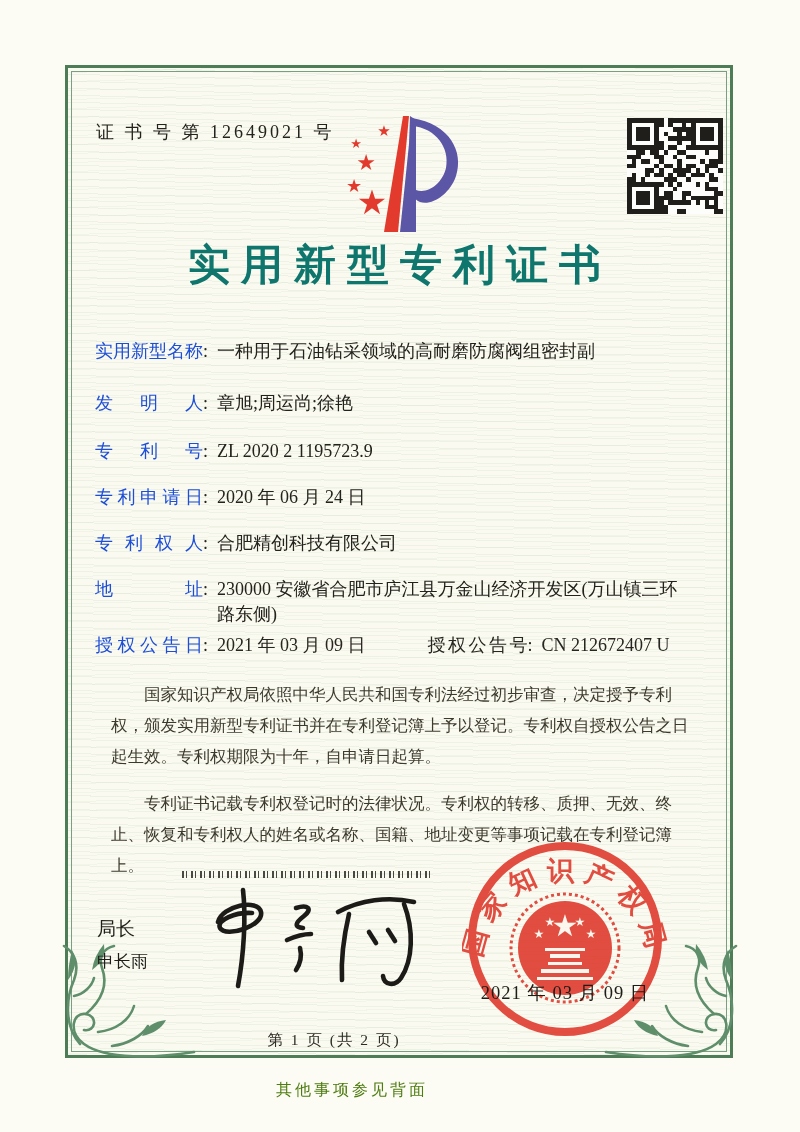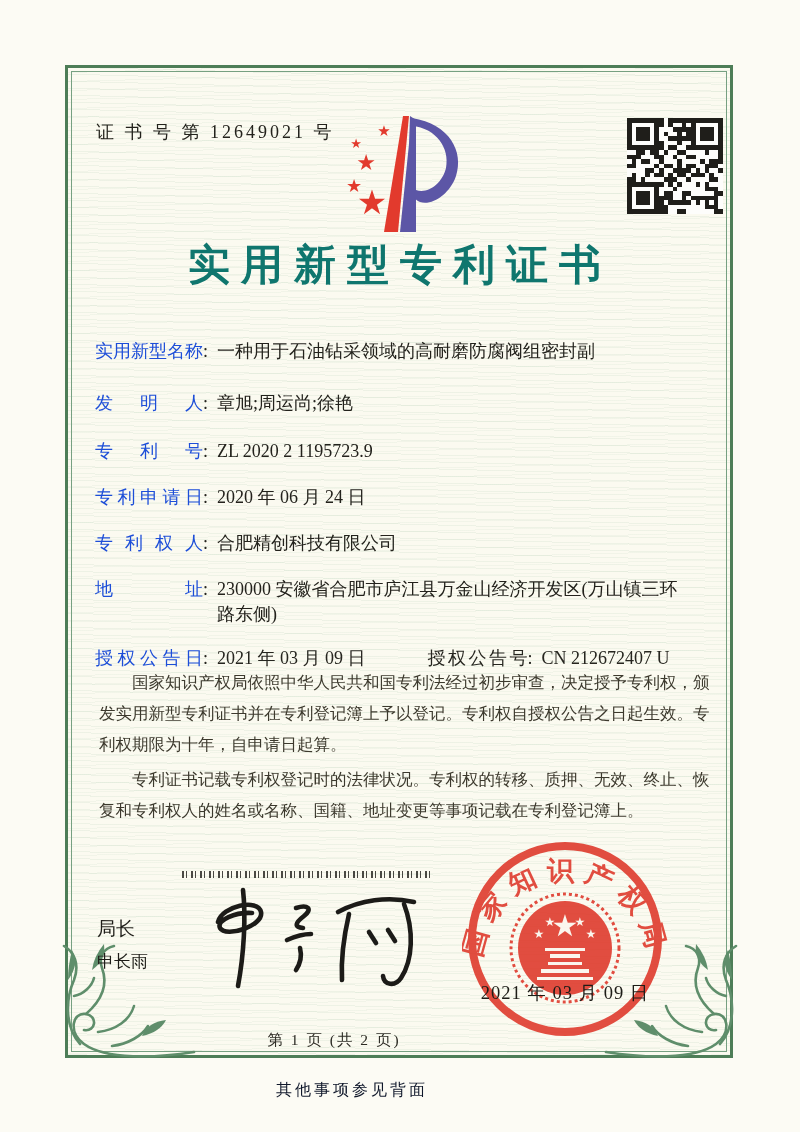--- a/index.html
+++ b/index.html
@@ -38,46 +38,46 @@
   }
   
   .fields{position:absolute;left:95px;top:339px;width:620px;font-size:18px;line-height:25px;}
   .frow{display:flex;align-items:flex-start;}
   .flabel{
     display:inline-block;width:108px;flex:0 0 108px;
     text-align:justify;text-align-last:justify;color:#1d4ed8;
   }
   .fcolon{flex:0 0 14px;text-align:left;}
   .fvalue{flex:1 1 auto;max-width:478px;color:#23221c;}
-  .mb28{margin-bottom:27px}.mb24{margin-bottom:23px}.mb22{margin-bottom:21px}.mb10{margin-bottom:19px}
+  .mb28{margin-bottom:27px}.mb24{margin-bottom:23px}.mb22{margin-bottom:21px}.mb10{margin-bottom:6px}
   .grant-row{display:flex;}
   .gpair{display:flex;align-items:flex-start;}
   .gpair .flabel2{display:inline-block;width:100px;text-align:justify;text-align-last:justify;}
   .gsep{width:62px;flex:0 0 62px;}
   
   .paras{position:absolute;left:95px;top:663px;width:620px;font-size:16.5px;line-height:31px;color:#3c392d;}
-  .paras p{margin:4px;text-indent:2em;}
+  .paras p{margin:16px;text-indent:2em;}
   
   .barcode{
     position:absolute;left:182px;top:871px;width:250px;height:7px;
     background:repeating-linear-gradient(90deg,#2a2925 0 2px,rgba(0,0,0,0) 2px 4px,#2a2925 4px 5px,rgba(0,0,0,0) 5px 9px);
     opacity:.85;
   }
   .sig-title{position:absolute;left:97px;top:916px;font-size:19px;font-family:Liberation Serif, serif;color:#1e1d18;}
   .sig-name{position:absolute;left:97px;top:950px;font-size:17px;font-family:Liberation Sans, sans-serif;color:#1e1d18;}
   .sig-hand{position:absolute;left:192px;top:882px;}
   
   .seal{position:absolute;left:462px;top:836px;}
   .seal-date{
     position:absolute;left:470px;top:980px;width:190px;text-align:center;
     font-size:18.5px;color:#1d1c17;letter-spacing:1px;
   }
   
   .page-no{position:absolute;left:0;top:1030px;width:668px;text-align:center;font-size:15.5px;letter-spacing:2px;color:#2c2b24;}
-  .back-note{position:absolute;left:0;top:1080px;width:704px;text-align:center;font-size:16px;letter-spacing:3px;color:#0f172a;}
+  .back-note{position:absolute;left:0;top:1080px;width:704px;text-align:center;font-size:16px;letter-spacing:3px;color:#4d7c0f;}
 </style>
 </head>
 <body>
 
 <div id="page">
 
   <div class="frame">
     <div class="frame-inner"></div>
   </div>
 

